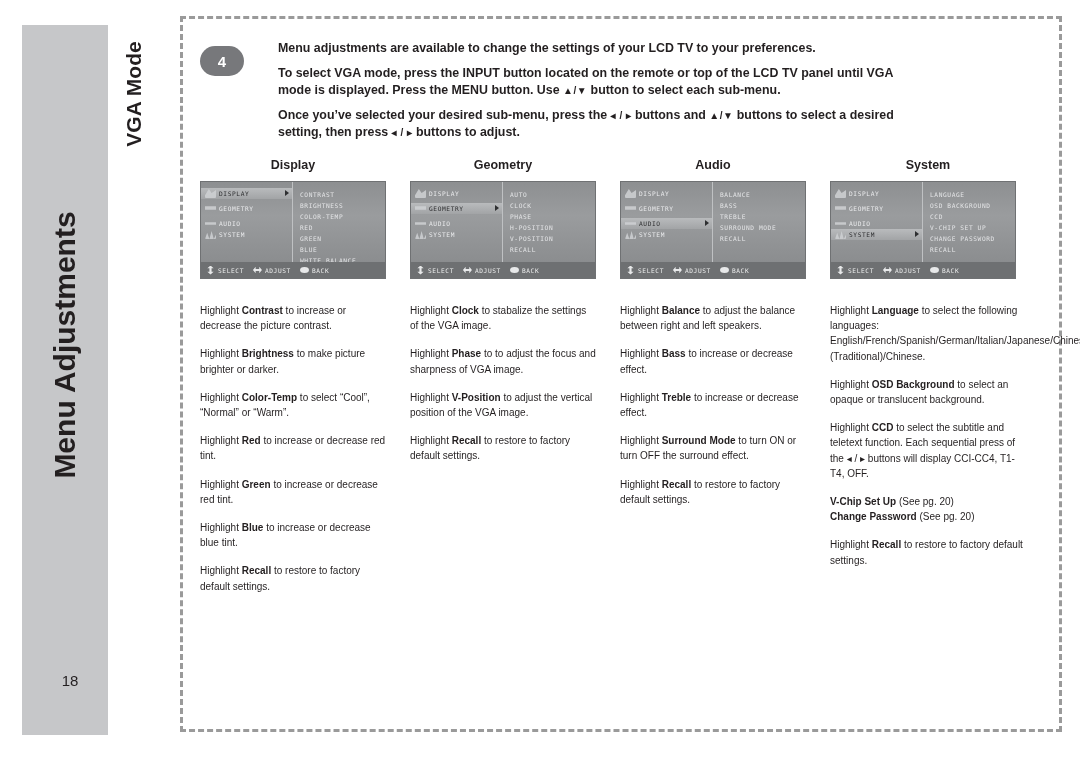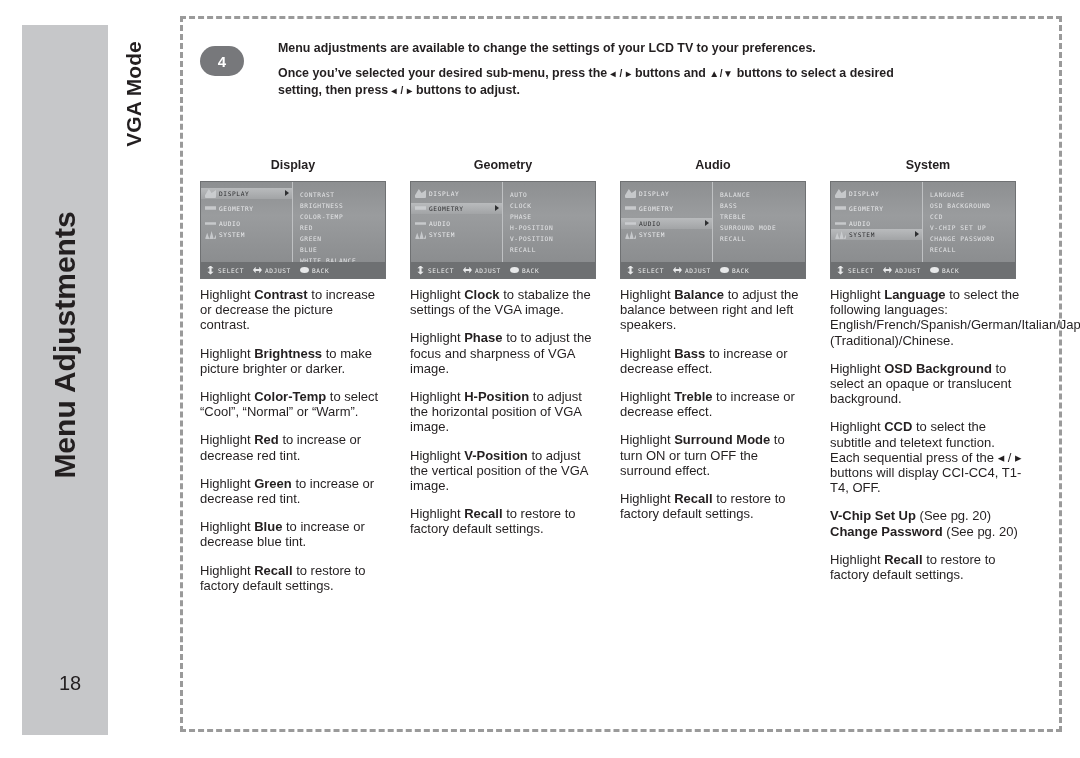--- a/index.html
+++ b/index.html
@@ -34,21 +34,21 @@
     font-size: 30px;
     font-weight: bold;
     letter-spacing: 0px;
     color: #231f20;
   }
   #page-number {
     position: absolute;
     left: 22px; top: 672px;
     width: 96px;
     text-align: center;
-    font-size: 20px;
+    font-size: 15px;
     color: #231f20;
   }
   #mode-title {
     position: absolute;
     left: 108px; top: 30px;
     width: 52px; height: 180px;
     display: flex; align-items: flex-start; justify-content: center;
   }
   #mode-title span {
     transform: rotate(-90deg);
@@ -198,22 +198,22 @@
     width: 9px; height: 9px;
     background: #e8e9ea;
     display: inline-block;
   }
   .fglyph.updown { clip-path: polygon(50% 0,85% 30%,62% 30%,62% 70%,85% 70%,50% 100%,15% 70%,38% 70%,38% 30%,15% 30%); }
   .fglyph.leftright { clip-path: polygon(0 50%,30% 15%,30% 38%,70% 38%,70% 15%,100% 50%,70% 85%,70% 62%,30% 62%,30% 85%); }
   .fglyph.back { border-radius: 50%; height: 6px; }
 
   
   .col-text {
-    margin-top: 8px;
-    font-size: 13px;
+    margin-top: 24px;
+    font-size: 10px;
     line-height: 15.2px;
     color: #231f20;
   }
   .col-text p { margin: 0 0 13px 0; }
   .col-text p:last-child { margin-bottom: 0; }
   .col-text b { font-weight: bold; }
 </style>
 </head>
 <body>
 
@@ -224,20 +224,22 @@
 <div id="page-number">18</div>
 <div id="mode-title">
   <span>VGA Mode</span>
 </div>
 
 <div id="content-frame"></div>
 
 <div id="step-badge">4</div>
 <div id="intro">
   <p><span>Menu adjustments are available to change the settings of your LCD TV to your preferences.</span></p>
+  <p><span>To select VGA mode, press the INPUT button located on the remote or top of the LCD TV panel until VGA</span><br>
+     <span>mode is displayed.  Press the MENU button.  Use </span><span class="arrowglyph">▲/▼</span><span> button to select each sub-menu.</span></p>
   <p><span>Once you’ve selected your desired sub-menu, press the </span><span class="arrowglyph">◂ / ▸</span><span> buttons and </span><span class="arrowglyph">▲/▼</span><span> buttons to select a desired</span><br>
      <span>setting, then press </span><span class="arrowglyph">◂ / ▸</span><span> buttons to adjust.</span></p>
 </div>
 
 <div id="columns">
     <div class="col">
       <div class="col-heading">Display</div>
       <div class="osd">
         <div class="osd-body">
           <div class="osd-left">
@@ -316,21 +318,20 @@
           </div>
           <div class="osd-foot-item">
             <span class="fglyph back"></span>
             <span>BACK</span>
           </div>
         </div>
       </div>
       <div class="col-text">
         <p><span>Highlight </span><b>Clock</b><span> to stabalize the settings of the VGA image.</span></p>
         <p><span>Highlight </span><b>Phase</b><span> to to adjust the focus and sharpness of VGA image.</span></p>
-        <p><span>Highlight </span><b>H-Position</b><span> to adjust the horizontal position of VGA image.</span></p>
         <p><span>Highlight </span><b>V-Position</b><span> to adjust the vertical position of the VGA image.</span></p>
         <p><span>Highlight </span><b>Recall</b><span> to restore to factory default settings.</span></p>
       </div>
     </div>
     <div class="col">
       <div class="col-heading">Audio</div>
       <div class="osd">
         <div class="osd-body">
           <div class="osd-left">
             <div class="osd-item"><span class="osd-icon i0"></span><span>DISPLAY</span></div>

